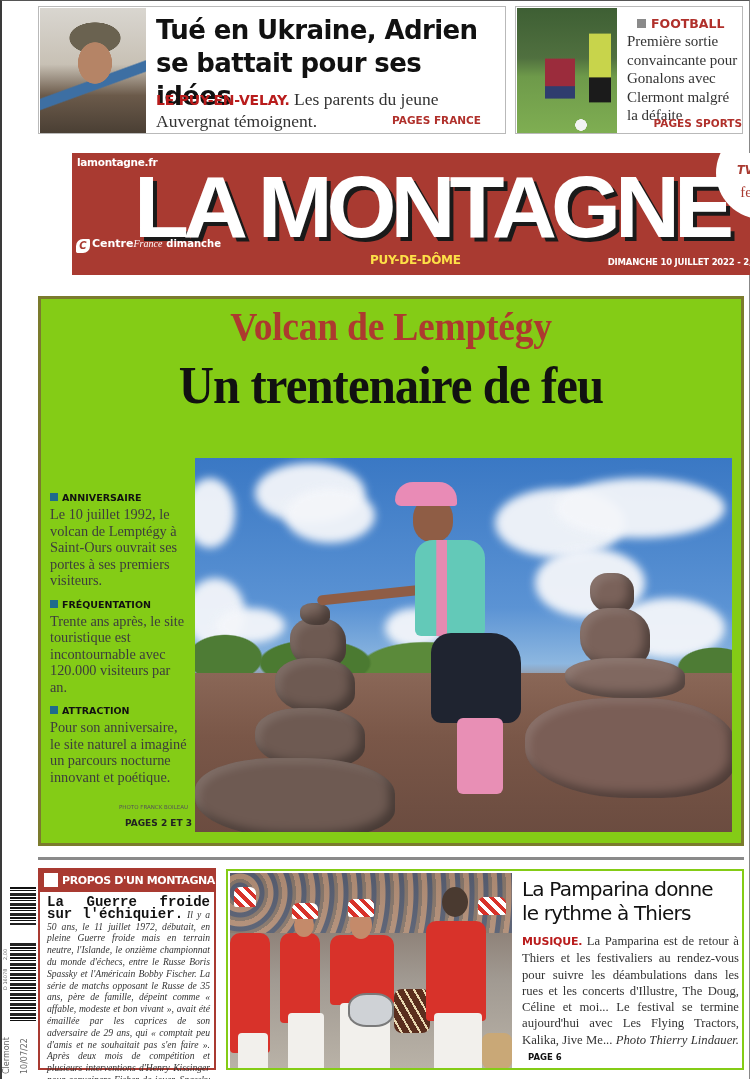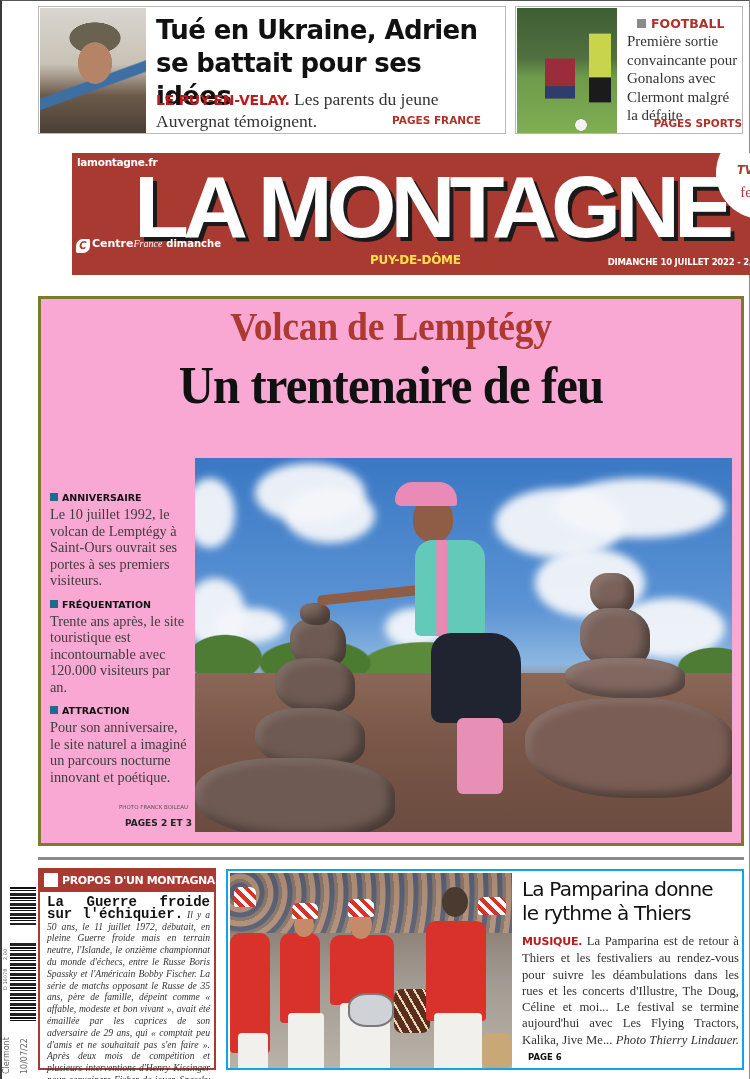--- a/index.html
+++ b/index.html
@@ -51,21 +51,21 @@
   .masthead .centre-logo .dim { font-size: 10px; }
   .masthead .edition { position: absolute; left: 298px; top: 100px; font-family: "DejaVu Sans", sans-serif; font-weight: bold; font-size: 12px; color: #fde047; letter-spacing: -0.3px; }
   .masthead .dateline { position: absolute; right: 6px; top: 104px; font-family: "DejaVu Sans", sans-serif; font-weight: bold; font-size: 8.5px; color: #fff; letter-spacing: -0.2px; }
   .supplements { position: absolute; right: -30px; top: -26px; width: 92px; height: 92px; border-radius: 50%; background: #fff; }
   .supplements .inner { position: absolute; left: 14px; top: 27px; width: 62px; text-align: center; color: #a93a31; line-height: 11px; }
   .supplements .plus { font-family: "DejaVu Sans", sans-serif; font-weight: bold; font-size: 12px; }
   .supplements .tv { font-family: "DejaVu Sans", sans-serif; font-style: italic; font-weight: bold; font-size: 11.5px; }
   .supplements .femina { font-family: "Liberation Serif", serif; font-size: 15px; }
 
   
-  .main-frame { position: absolute; left: 38px; top: 296px; width: 706px; height: 550px; border: 3px solid #7b7b2d; background: #f9a8d4; }
+  .main-frame { position: absolute; left: 38px; top: 296px; width: 706px; height: 550px; border: 3px solid #7b7b2d; background: #84cc16; }
   .main-kicker { position: absolute; left: 0; top: 4px; width: 100%; text-align: center; font-family: "Liberation Serif", serif; font-weight: bold; font-size: 40px; color: #ad3a2f; letter-spacing: -0.3px; transform: scaleX(0.94); }
   .main-headline { position: absolute; left: 0; top: 56px; width: 100%; text-align: center; font-family: "Liberation Serif", serif; font-weight: bold; font-size: 53px; color: #111; letter-spacing: -1px; transform: scaleX(0.92); white-space: nowrap; }
 
   .facts { position: absolute; left: 9px; top: 193px; width: 140px; }
   .fact-label { font-family: "DejaVu Sans", sans-serif; font-weight: bold; font-size: 9.5px; color: #111; margin-bottom: 3px; white-space: nowrap; }
   .fact-label .sq { display: inline-block; width: 8px; height: 8px; background: #1e6b8c; margin-right: 4px; vertical-align: 0; }
   .fact-text { font-size: 14.3px; line-height: 16.5px; color: #3d3d3d; margin-bottom: 10px; }
   .photo-credit { position: absolute; right: 7px; top: 505px; font-family: "DejaVu Sans", sans-serif; font-size: 5.5px; color: #555; letter-spacing: 0; }
   .main-pages { position: absolute; right: 566px; top: 519px; font-family: "DejaVu Sans", sans-serif; font-weight: bold; font-size: 9px; color: #222; }
 
@@ -98,21 +98,21 @@
   .barcode-text span { position: absolute; transform: rotate(-90deg); transform-origin: left top; font-family: "DejaVu Sans", sans-serif; color: #666; white-space: nowrap; }
   .propos { position: absolute; left: 38px; top: 868px; width: 178px; height: 202px; border: 2px solid #a93a31; background: #fff; }
   .propos-header { position: absolute; left: 0; top: 0; width: 100%; height: 22px; background: #a93a31; }
   .propos-header .sq { position: absolute; left: 4px; top: 3px; width: 14px; height: 14px; background: #fff; }
   .propos-header .label { position: absolute; left: 22px; top: 4px; font-family: "DejaVu Sans", sans-serif; font-weight: bold; font-size: 11px; color: #fff; letter-spacing: -0.4px; white-space: nowrap; }
   .propos-body { position: absolute; left: 7px; top: 27px; width: 163px; font-size: 9.6px; line-height: 11.8px; color: #333; text-align: justify; }
   .propos-body .lead { font-family: Liberation Mono, monospace; font-weight: bold; font-size: 14px; color: #111; }
   .propos-body .txt { font-style: italic; }
 
   
-  .pamp-frame { position: absolute; left: 226px; top: 869px; width: 518px; height: 201px; border: 2px solid #0ea5e9; background: #fff; }
+  .pamp-frame { position: absolute; left: 226px; top: 869px; width: 518px; height: 201px; border: 2px solid #84cc16; background: #fff; }
   .photo-pamparina { position: absolute; left: 2px; top: 2px; width: 282px; height: 195px; overflow: hidden;
     background: linear-gradient(180deg, #6b5b52 0%, #8b7d74 25%, #a19a92 55%, #b9b2a7 100%); }
   .photo-pamparina .crowd { position: absolute; left: 0; top: 0; width: 100%; height: 60px;
     background: repeating-radial-gradient(circle at 10px 20px, #c49a7e 0 5px, #4a5a78 6px 10px, #8a7a6e 11px 14px); opacity: 0.7; }
   .photo-pamparina .player { position: absolute; background: #d8322a; border-radius: 10px 10px 4px 4px; }
   .photo-pamparina .pants { position: absolute; background: #f2f0ec; border-radius: 4px; }
   .photo-pamparina .head { position: absolute; background: #c48a6a; border-radius: 50%; }
   .photo-pamparina .hat { position: absolute; background: repeating-linear-gradient(45deg, #fff 0 4px, #d8322a 4px 8px); border-radius: 6px 6px 2px 2px; }
   .photo-pamparina .drum { position: absolute; background: #cfd2d6; border: 2px solid #7a7a7a; border-radius: 40%; }
   .photo-pamparina .drum2 { position: absolute; background: repeating-linear-gradient(60deg, #5a2e1e 0 6px, #e8d7b0 6px 8px); border-radius: 8px; }

